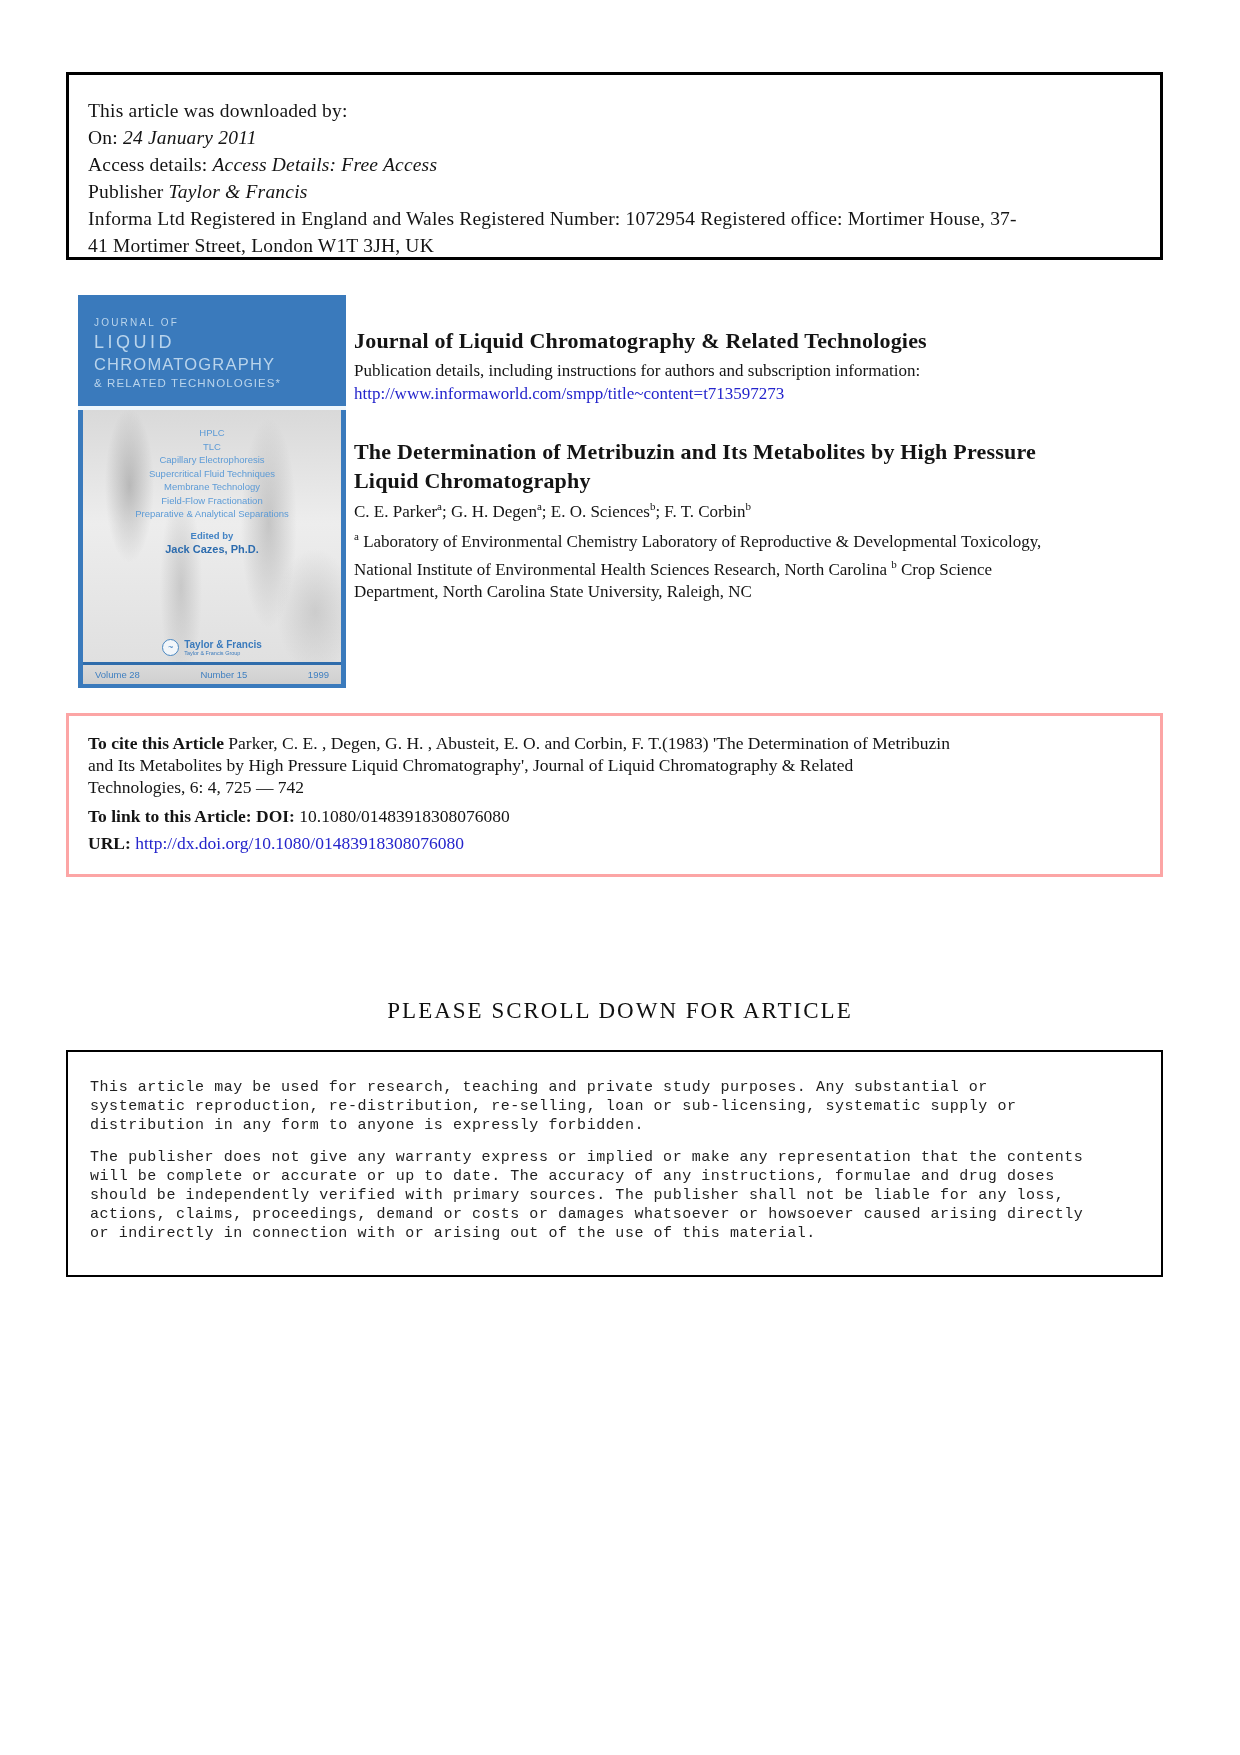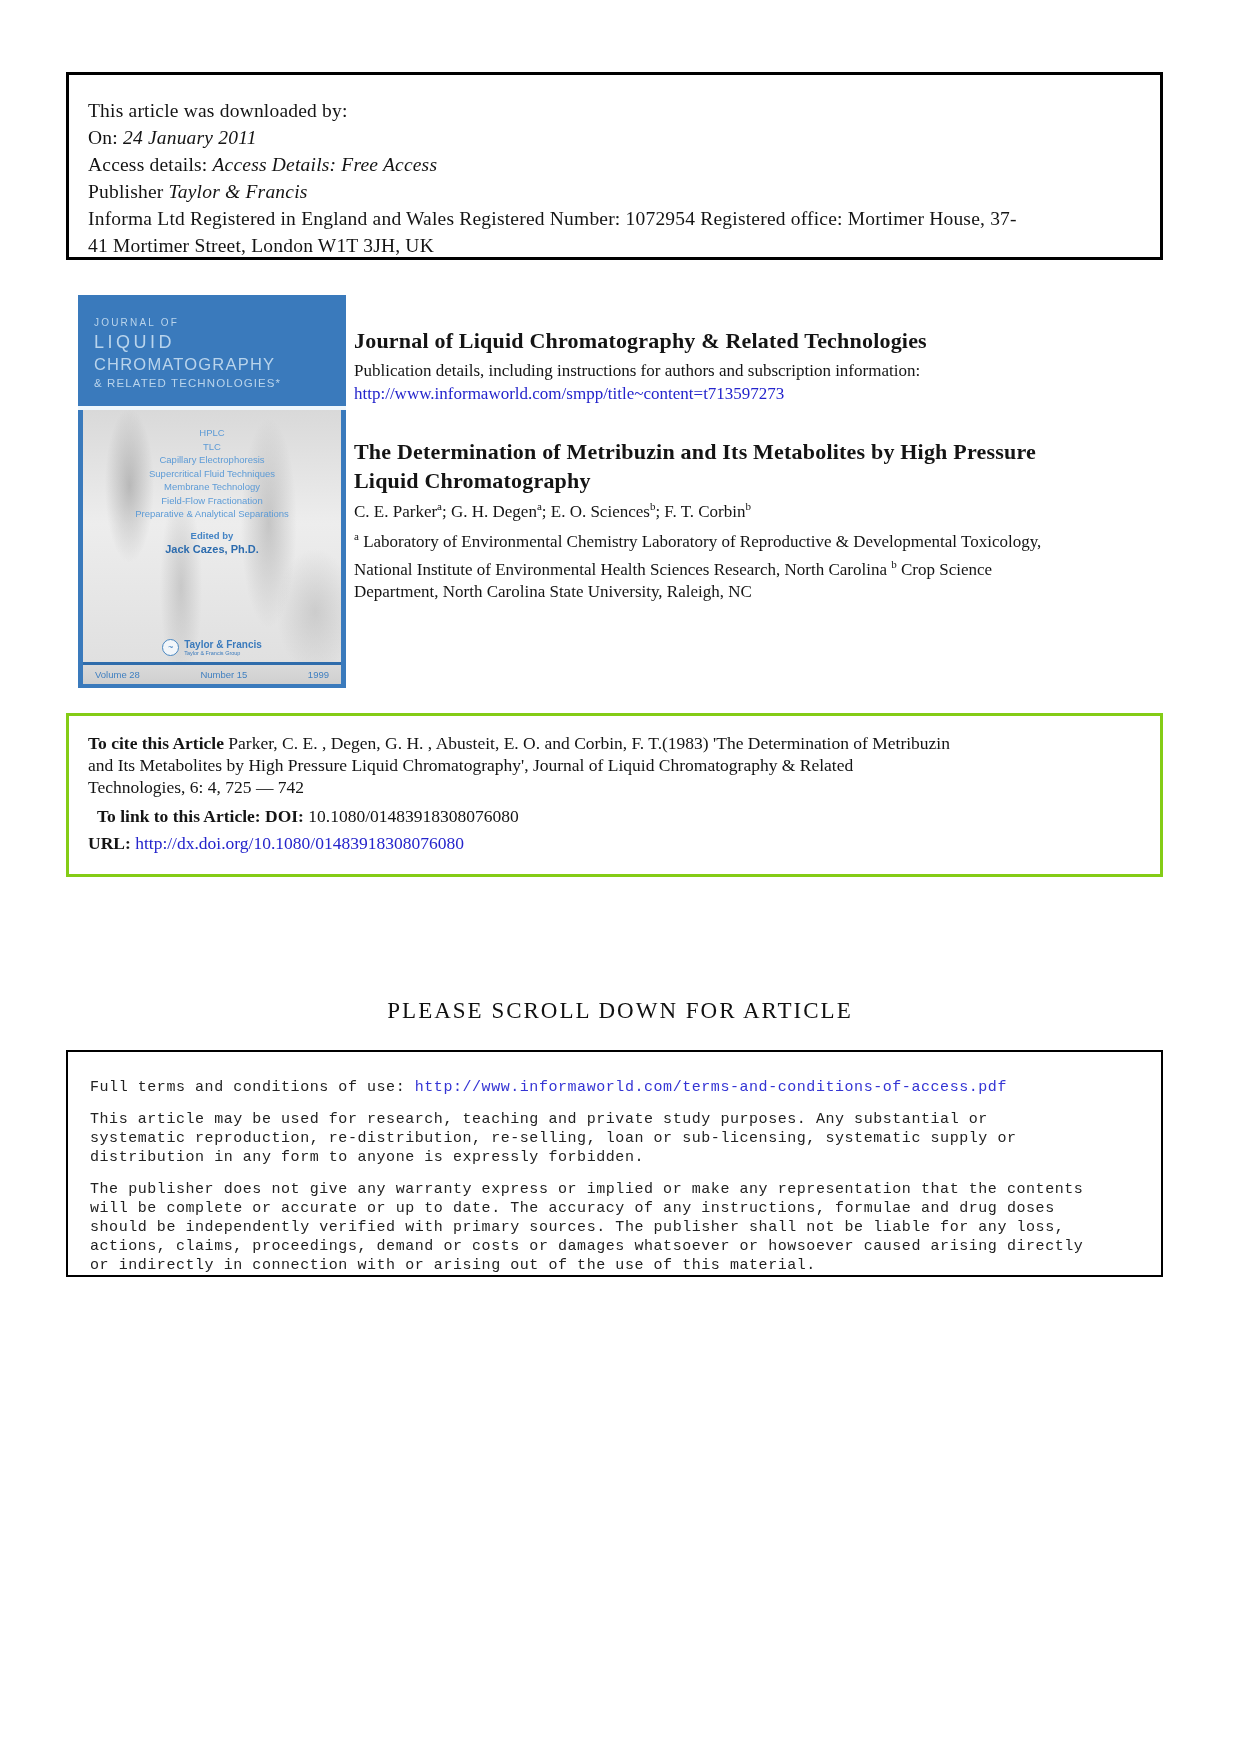--- a/index.html
+++ b/index.html
@@ -70,24 +70,24 @@
   .art-title { position:absolute; left:354px; top:437px; width:790px;
     font-size:22px; font-weight:bold; line-height:29px; letter-spacing:.2px; }
   .art-authors { position:absolute; left:354px; top:500px; width:790px; font-size:17px; }
   .art-authors sup, .art-affil sup { font-size:11px; }
   .art-affil { position:absolute; left:354px; top:525px; width:800px;
     font-size:17px; line-height:22.5px; }
 
   
   .cite-box {
     position:absolute; left:66px; top:713px; width:1097px; height:164px;
-    border:3px solid #84cc16; padding:16px 22px 0 19px;
+    border:3px solid #fca5a5; padding:16px 22px 0 19px;
     font-size:17.5px; line-height:22px;
   }
-  .cite-box .doi-line { margin-top:7px;margin-left:9px; }
+  .cite-box .doi-line { margin-top:7px; }
   .cite-box .url-line { margin-top:5px; }
   .cite-box a { color:#2424cc; }
 
   
   .scroll-notice {
     position:absolute; left:0; top:998px; width:1240px; text-align:center;
     font-family:Liberation Serif, serif; font-size:23px; letter-spacing:2px; color:#111;
   }
 
   
@@ -165,21 +165,20 @@
   <div><span class="b">To cite this Article </span><span class="prewrap">Parker, C. E. , Degen, G. H. , Abusteit, E. O. and Corbin, F. T.(1983) 'The Determination of Metribuzin
 and Its Metabolites by High Pressure Liquid Chromatography', Journal of Liquid Chromatography &amp; Related
 Technologies, 6: 4, 725 — 742</span></div>
   <div class="doi-line"><span class="b">To link to this Article: DOI: </span><span>10.1080/01483918308076080</span></div>
   <div class="url-line"><span class="b">URL: </span><a href="#" title="http://dx.doi.org/10.1080/01483918308076080">http://dx.doi.org/10.1080/01483918308076080</a></div>
 </div>
 
 <div class="scroll-notice">PLEASE SCROLL DOWN FOR ARTICLE</div>
 
 <div class="terms-box">
-  <p><span>Full terms and conditions of use: </span><a href="#" title="http://www.informaworld.com/terms-and-conditions-of-access.pdf">http://www.informaworld.com/terms-and-conditions-of-access.pdf</a></p>
   <p class="prewrap">This article may be used for research, teaching and private study purposes. Any substantial or
 systematic reproduction, re-distribution, re-selling, loan or sub-licensing, systematic supply or
 distribution in any form to anyone is expressly forbidden.</p>
   <p class="prewrap">The publisher does not give any warranty express or implied or make any representation that the contents
 will be complete or accurate or up to date. The accuracy of any instructions, formulae and drug doses
 should be independently verified with primary sources. The publisher shall not be liable for any loss,
 actions, claims, proceedings, demand or costs or damages whatsoever or howsoever caused arising directly
 or indirectly in connection with or arising out of the use of this material.</p>
 </div>
 

